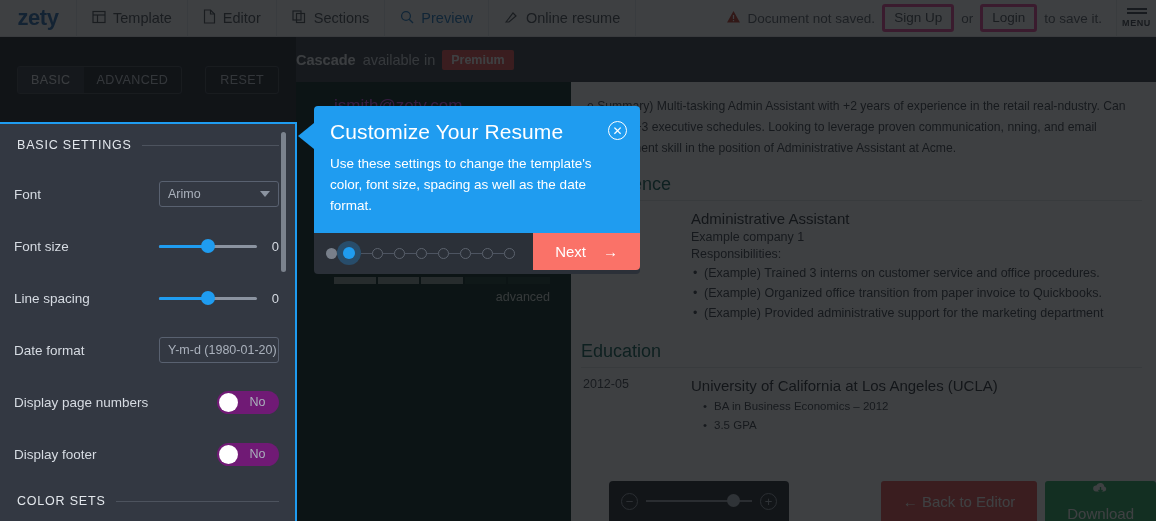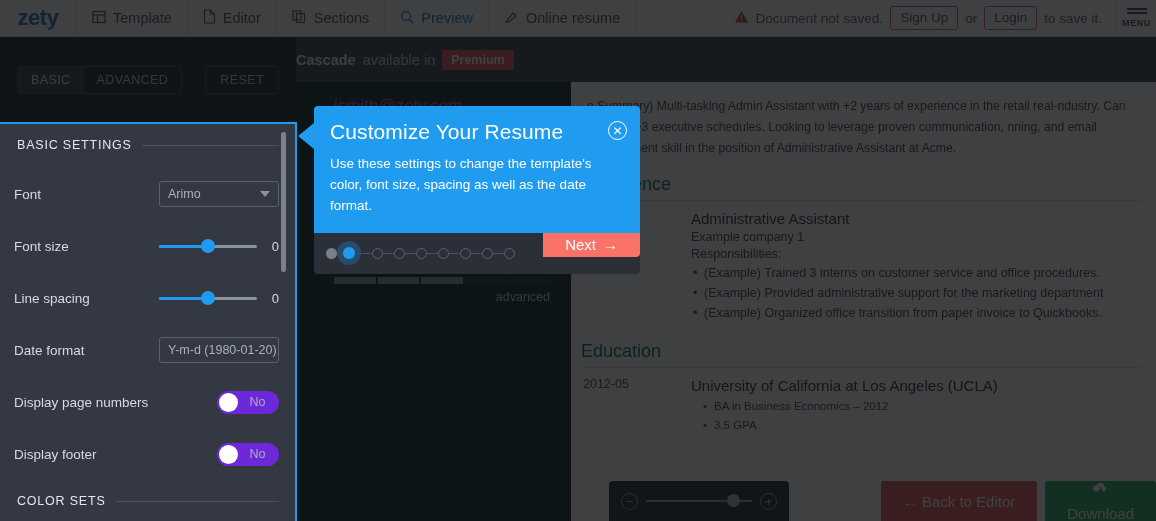--- a/index.html
+++ b/index.html
@@ -22,21 +22,21 @@
   .navsep { width:1px; height:37px; background:#e6e9ee; }
   .navitem {
     display:flex; align-items:center; gap:7px; height:37px; padding:0 15px;
     font-size:14.5px; color:#4a4f57; white-space:nowrap;
   }
   .navitem.active { color:#1f7ac4; }
   .navitem svg { flex:0 0 auto; }
   .spacer { flex:1 1 auto; }
   .saveinfo { display:flex; align-items:center; gap:7px; font-size:13.5px; color:#5c6169; padding-right:14px; white-space:nowrap; }
   .btn-outline {
-    border:1px solid #ec4899; border-radius:3px; background:transparent;
+    border:3px solid #ec4899; border-radius:3px; background:transparent;
     padding:3px 9px; font-size:13.5px; color:#4a4f57; font-family:inherit; line-height:1.25;
   }
   .menu-btn { width:40px; height:37px; display:flex; flex-direction:column; align-items:center; justify-content:center; gap:2px; border-left:1px solid #e6e9ea; }
   .menu-bar { width:20px; height:2px; background:#3f444b; }
   .menu-label { font-size:9px; font-weight:700; letter-spacing:.6px; color:#3f444b; margin-top:2px; }
 
   
   .settings-col { position:absolute; left:0; top:37px; width:296px; height:484px; background:#2b2f36; }
   .settings-head { height:85px; display:flex; align-items:center; padding:0 17px; gap:10px; background:#22262c; }
   .segctl { display:flex; border:1px solid #454a53; border-radius:3px; overflow:hidden; }
@@ -56,21 +56,21 @@
     display:flex; align-items:center; padding:0 8px; font-size:12.5px; color:#aab1bc;
     background:transparent; position:relative;
   }
   .sel .caret { margin-left:auto; width:0;height:0;border-left:5px solid transparent;border-right:5px solid transparent;border-top:6px solid #8b93a0; }
   .sel.wide { width:120px; overflow:hidden; white-space:nowrap; }
   .slider { width:98px; height:26px; position:relative; display:flex; align-items:center; }
   .slider .track { position:absolute; left:0; right:0; height:3px; background:#8b93a0; border-radius:2px; }
   .slider .fill { position:absolute; left:0; width:50%; height:3px; background:#1f9cf0; border-radius:2px; }
   .slider .knob { position:absolute; left:50%; margin-left:-7px; width:14px; height:14px; border-radius:50%; background:#1f9cf0; }
   .slider-val { width:22px; text-align:right; font-size:13px; color:#d6dbe2; }
-  .toggle { display:flex; align-items:center; justify-content:flex-start; width:62px; height:23px; border-radius:12px; background:#6d28d9; padding:2px; }
+  .toggle { display:flex; align-items:center; justify-content:flex-start; width:62px; height:23px; border-radius:12px; background:#701a75; padding:2px; }
   .toggle .dot { width:19px;height:19px;border-radius:50%;background:#fff; }
   .toggle .tval { flex:1; text-align:center; font-size:12.5px; color:#a9b0bb; }
   .scrollbar { position:absolute; right:10px; top:8px; width:5px; height:140px; background:#7b828d; border-radius:3px; }
 
   
   .preview { position:absolute; left:296px; top:37px; right:0; bottom:0; background:#3a3f48; overflow:hidden; }
   .premium-banner { height:45px; display:flex; align-items:center; justify-content:flex-start; gap:7px; font-size:14.5px; color:#cfd4db; background:#3a3f48; }
   .premium-banner b { color:#eef1f4; }
   .premium-pill { background:#e8534f; color:#fff; font-size:12.5px; font-weight:700; padding:3px 9px; border-radius:2px; }
   .paper { position:absolute; left:0; top:45px; right:0; bottom:0; background:#fff; display:flex; }
@@ -140,22 +140,22 @@
     border:1.6px solid #fff; display:flex; align-items:center; justify-content:center;
     font-size:12px; color:#fff; line-height:1;
   }
   .tip-foot { background:#2b3038; border-radius:0 0 4px 4px; height:41px; display:flex; align-items:center; padding-left:12px; position:relative; }
   .dots { display:flex; align-items:center; }
   .dot-o { width:11px;height:11px;border-radius:50%;border:1.5px solid #5c636e; box-sizing:border-box; }
   .dot-f { width:11px;height:11px;border-radius:50%;background:#787f8a; }
   .dot-a { width:12px;height:12px;border-radius:50%;background:#1f9cf0; box-shadow:0 0 0 6px rgba(31,156,240,.28); }
   .dot-line { width:11px; height:1px; background:#4d5461; }
   .next-btn {
-    position:absolute; right:0; top:0; height:24px; background:#fa7268; color:#fff;
-    display:flex; align-items:center; gap:7px; padding:0 22px; font-size:15px;
+    position:absolute; right:0; top:0; height:37px; background:#fa7268; color:#fff;
+    display:flex; align-items:center; gap:17px; padding:0 22px; font-size:15px;
     border-radius:0 0 4px 0; font-family:inherit; border:none;
   }
 </style>
 </head>
 <body>
 
 <div id="app">
 
   <div class="topbar">
     <div class="logo">zety</div>
@@ -368,22 +368,22 @@
 
         <div class="rs-head">Experience</div>
         <div class="rs-row">
           <div class="rs-date">2016-09</div>
           <div class="rs-body">
             <div class="rs-title">Administrative Assistant</div>
             <div class="rs-sub">Example company 1</div>
             <div class="rs-resp">Responsibilities:</div>
             <ul class="rs-bullets">
               <li>(Example) Trained 3 interns on customer service and office procedures.</li>
+              <li>(Example) Organized office transition from paper invoice to Quickbooks.</li>
               <li>(Example) Provided administrative support for the marketing department</li>
-              <li>(Example) Organized office transition from paper invoice to Quickbooks.</li>
             </ul>
           </div>
         </div>
 
         <div class="rs-head" style="margin-top:8px">Education</div>
         <div class="rs-row">
           <div class="rs-date">2012-05</div>
           <div class="rs-body">
             <div class="rs-title">University of California at Los Angeles (UCLA)</div>
             <ul class="rs-bullets small" style="padding-left:10px">

